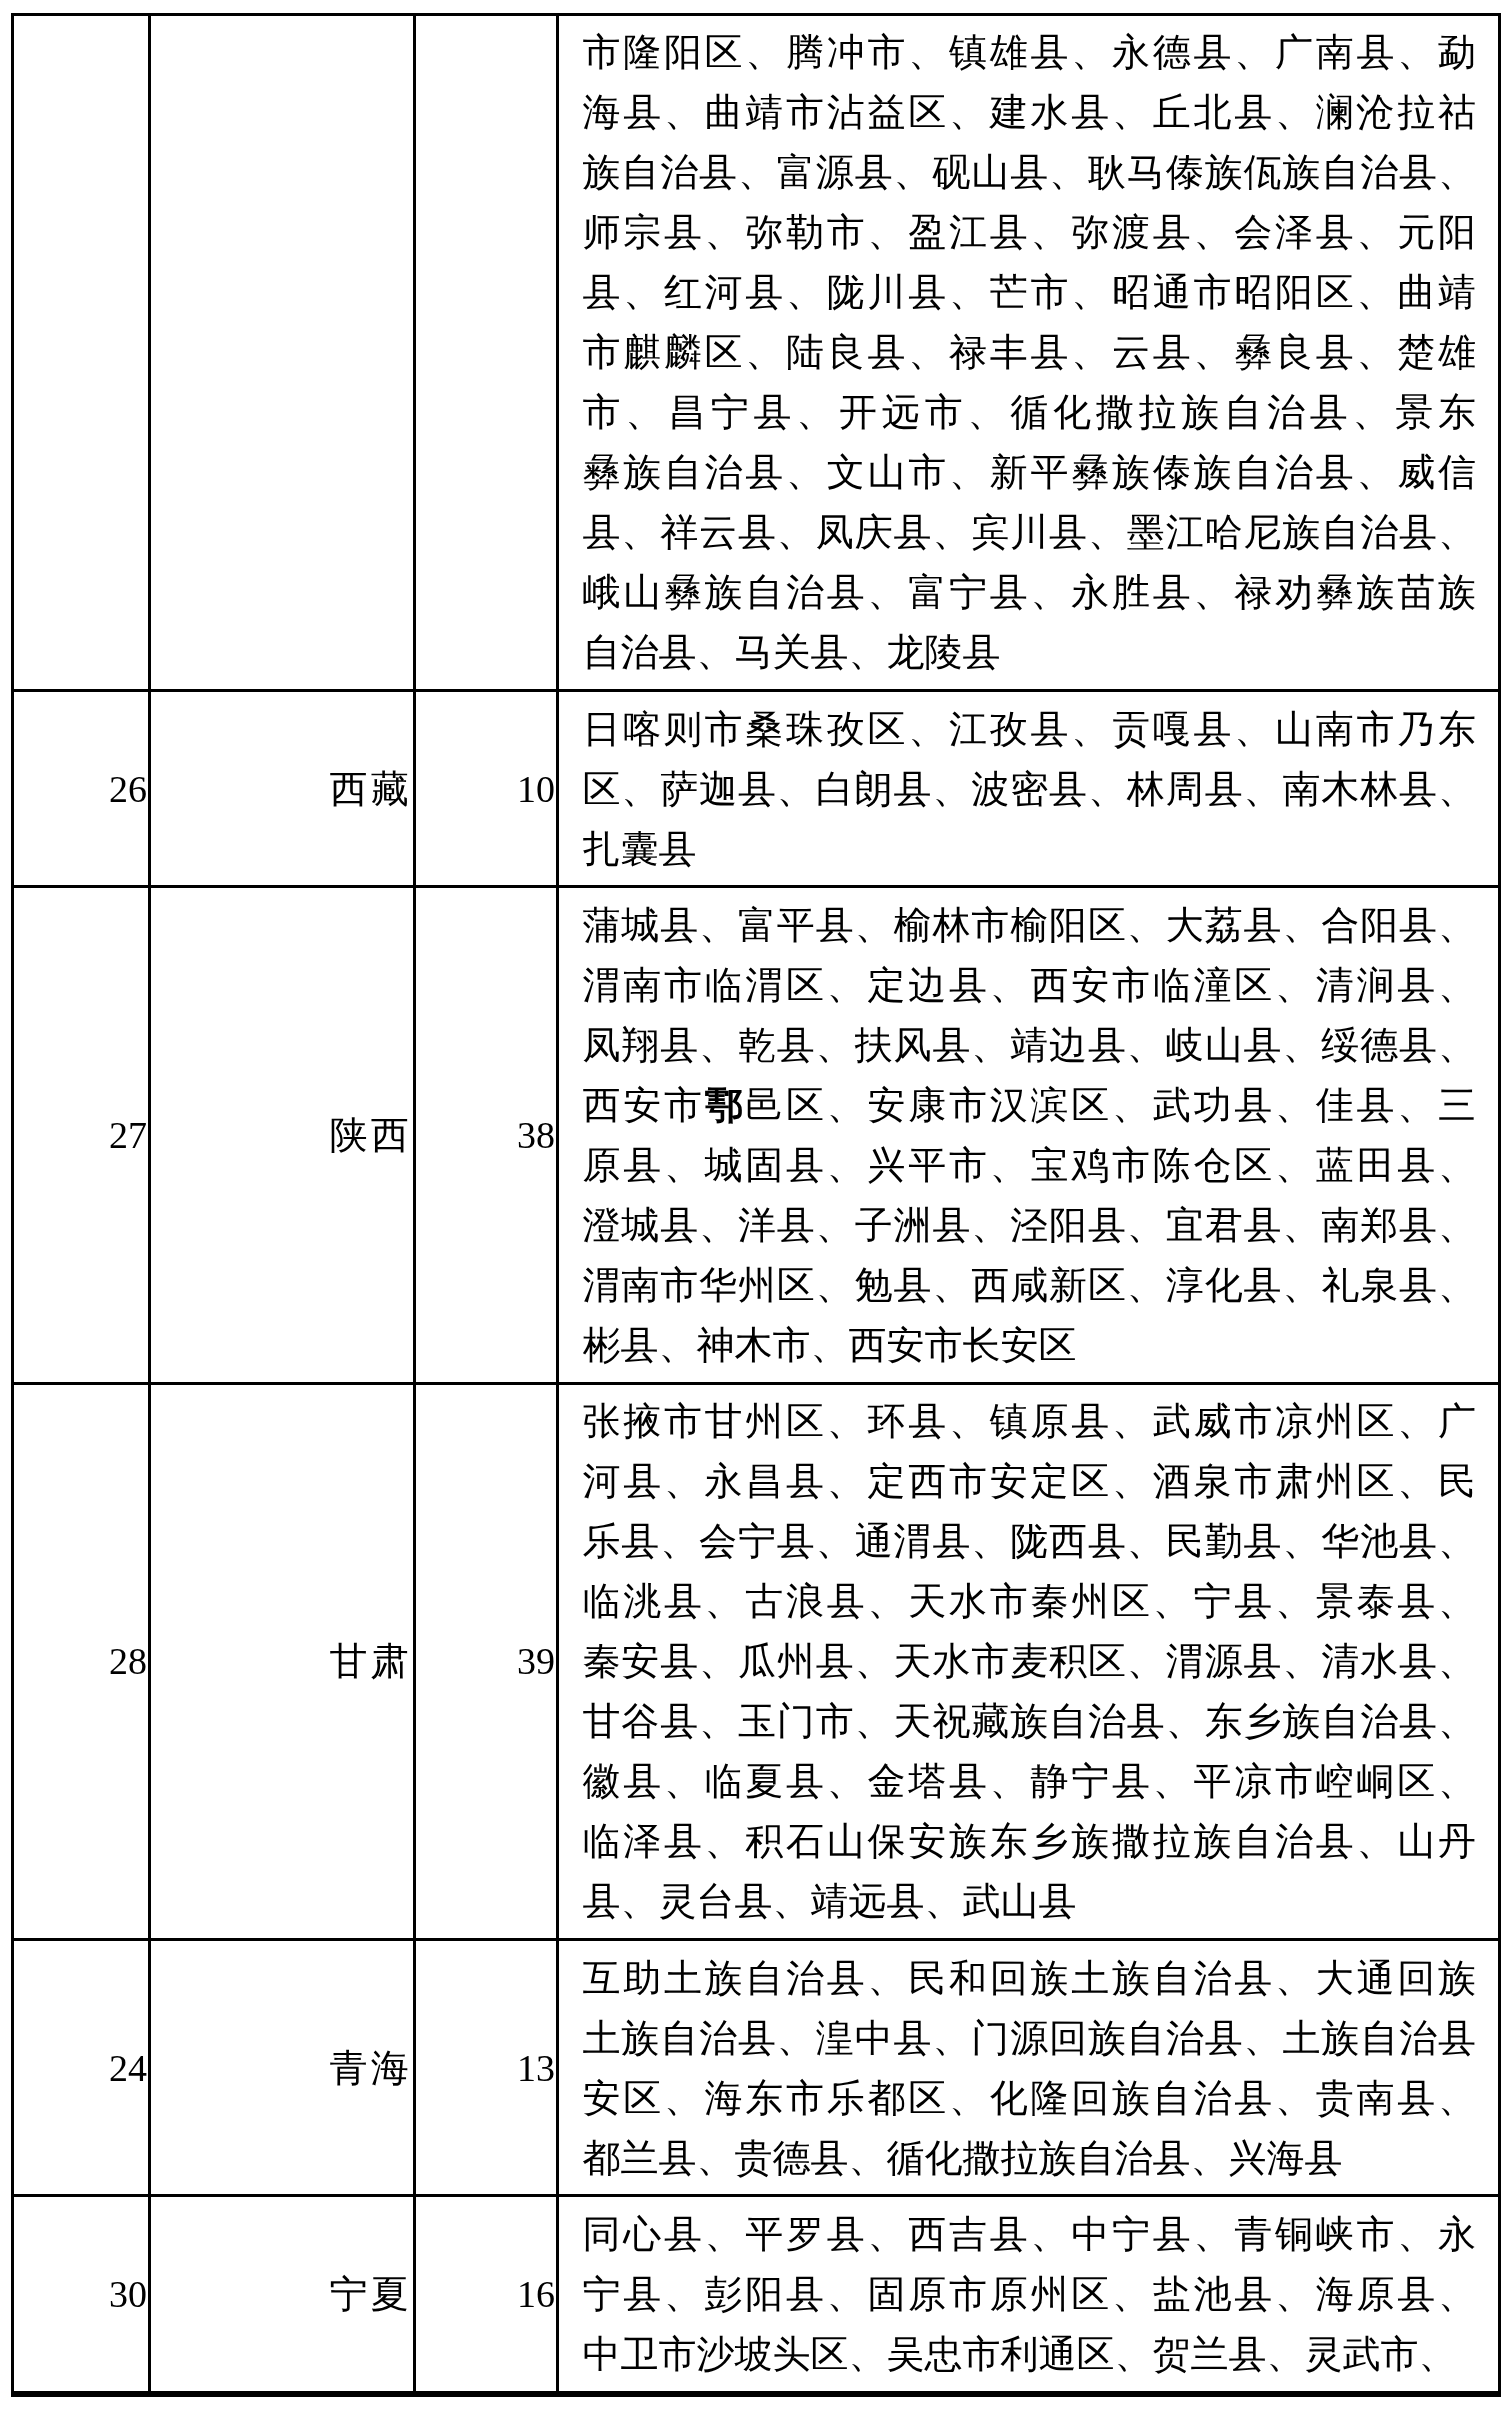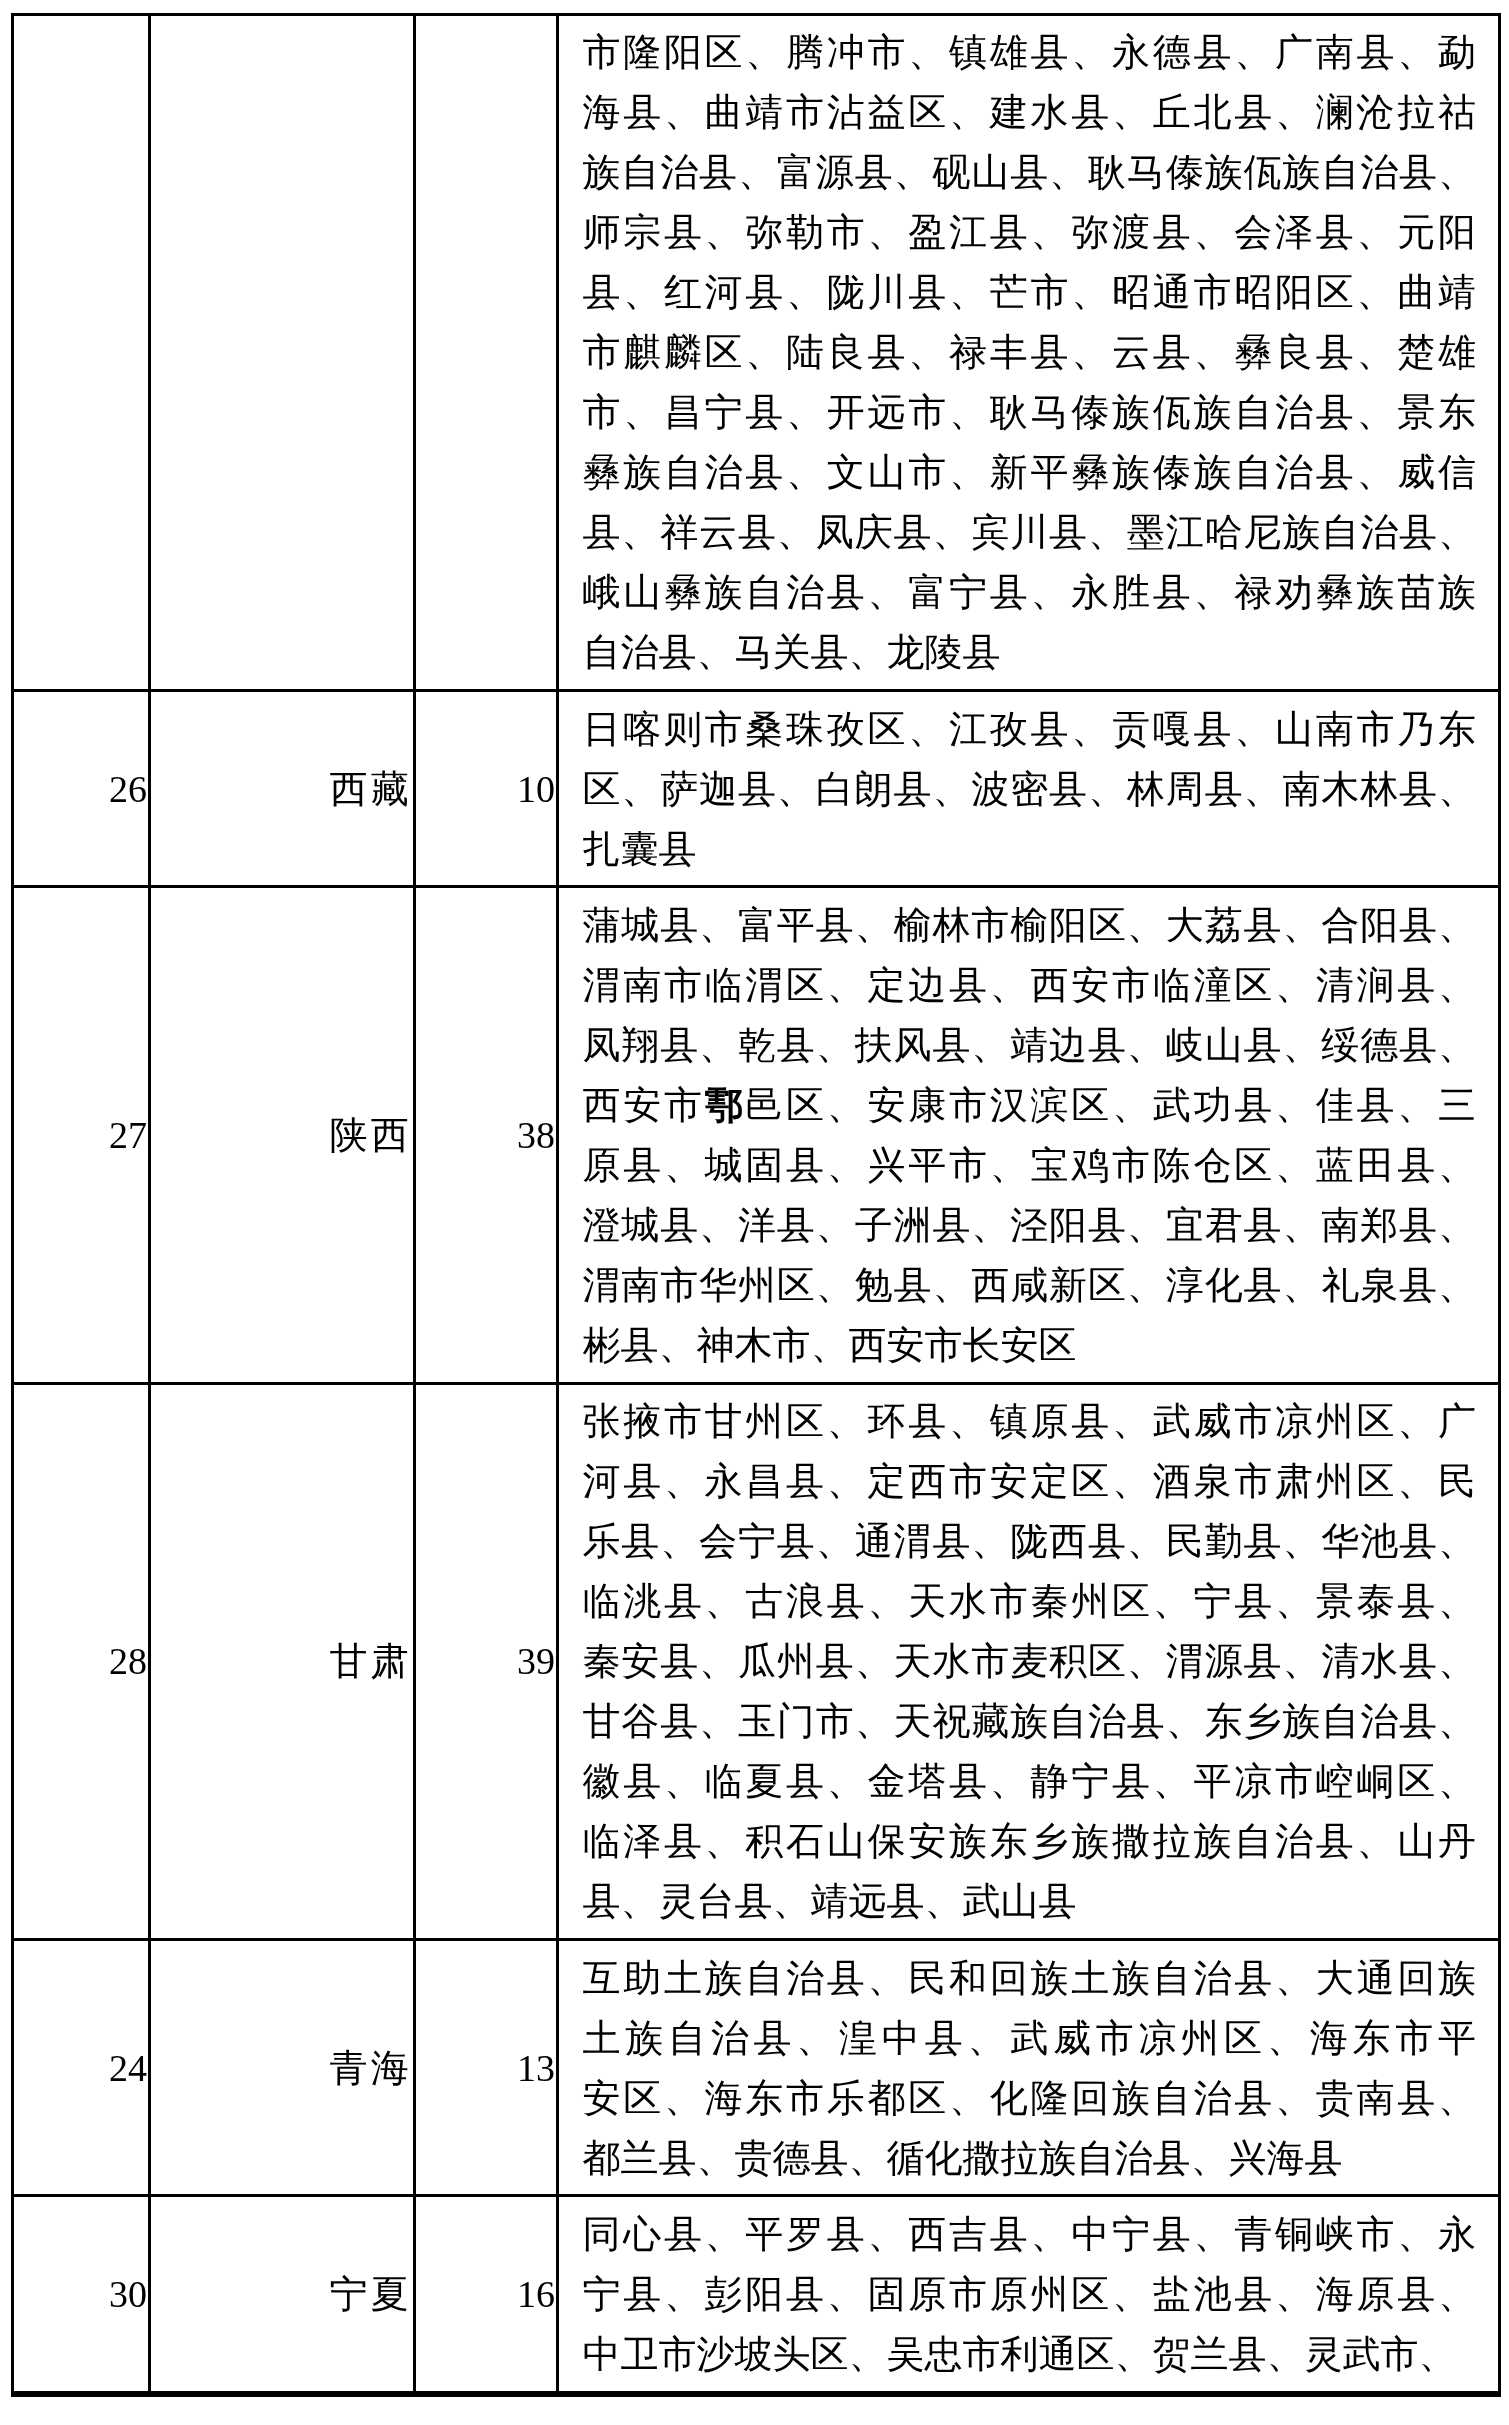--- a/index.html
+++ b/index.html
@@ -81,21 +81,21 @@
           <td class="num"></td>
           <td class="prov"></td>
           <td class="count"></td>
           <td class="counties">
             <div class="line">市隆阳区、腾冲市、镇雄县、永德县、广南县、勐</div>
             <div class="line">海县、曲靖市沾益区、建水县、丘北县、澜沧拉祜</div>
             <div class="line">族自治县、富源县、砚山县、耿马傣族佤族自治县、</div>
             <div class="line">师宗县、弥勒市、盈江县、弥渡县、会泽县、元阳</div>
             <div class="line">县、红河县、陇川县、芒市、昭通市昭阳区、曲靖</div>
             <div class="line">市麒麟区、陆良县、禄丰县、云县、彝良县、楚雄</div>
-            <div class="line">市、昌宁县、开远市、耿马傣族佤族自治县、景东</div>
+            <div class="line">市、昌宁县、开远市、循化撒拉族自治县、景东</div>
             <div class="line">彝族自治县、文山市、新平彝族傣族自治县、威信</div>
             <div class="line">县、祥云县、凤庆县、宾川县、墨江哈尼族自治县、</div>
             <div class="line">峨山彝族自治县、富宁县、永胜县、禄劝彝族苗族</div>
             <div class="line">自治县、马关县、龙陵县</div>
           </td>
         </tr>
         <tr>
           <td class="num">26</td>
           <td class="prov">西藏</td>
           <td class="count">10</td>
@@ -135,21 +135,21 @@
             <div class="line">临泽县、积石山保安族东乡族撒拉族自治县、山丹</div>
             <div class="line">县、灵台县、靖远县、武山县</div>
           </td>
         </tr>
         <tr>
           <td class="num">24</td>
           <td class="prov">青海</td>
           <td class="count">13</td>
           <td class="counties">
             <div class="line">互助土族自治县、民和回族土族自治县、大通回族</div>
-            <div class="line">土族自治县、湟中县、武威市凉州区、海东市平</div>
+            <div class="line">土族自治县、湟中县、门源回族自治县、土族自治县</div>
             <div class="line">安区、海东市乐都区、化隆回族自治县、贵南县、</div>
             <div class="line">都兰县、贵德县、循化撒拉族自治县、兴海县</div>
           </td>
         </tr>
         <tr>
           <td class="num">30</td>
           <td class="prov">宁夏</td>
           <td class="count">16</td>
           <td class="counties">
             <div class="line">同心县、平罗县、西吉县、中宁县、青铜峡市、永</div>

